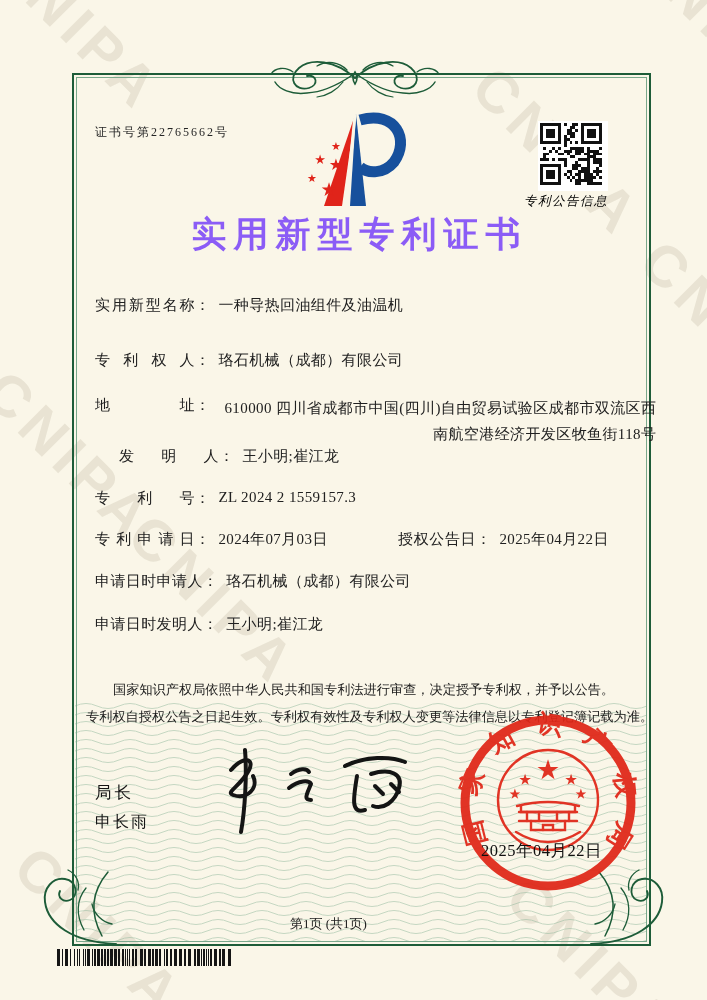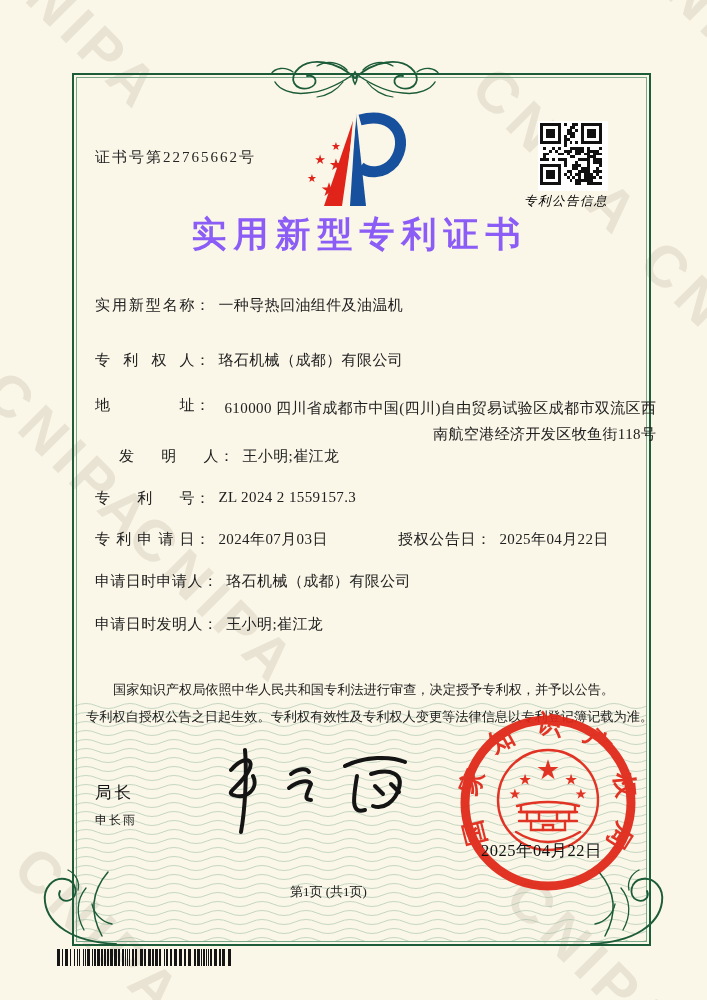--- a/index.html
+++ b/index.html
@@ -16,21 +16,21 @@
   
   #frame{position:absolute;left:72px;top:73px;width:575px;height:869px;
          border:2.4px solid var(--green,#1d5c38);}
   #frame-inner{position:absolute;left:2px;top:2px;right:2px;bottom:2px;
          border:1px solid #79a88b;}
 
   
   .orn path{fill:none;stroke:var(--green,#1d5c38);stroke-linecap:round;}
 
   
-  #cert-no{left:95px;top:124px;font-size:15px;letter-spacing:2px;color:#252525;margin-top:24px;}
+  #cert-no{left:95px;top:124px;font-size:12px;letter-spacing:2px;color:#252525;}
   #title{left:72px;top:211px;width:575px;text-align:center;font-size:35px;font-weight:bold;
          letter-spacing:7px;color:#8b5cf6;}
   #qr-wrap{left:538px;top:121px;width:66px;height:66px;background:#fff;padding:2px;}
   #qr-caption{left:524px;top:193px;width:100px;font-size:12.5px;letter-spacing:1.5px;
          color:#000000;font-style:italic;}
 
   .frow{position:absolute;left:95px;font-size:15px;letter-spacing:.4px;white-space:nowrap;}
   .flabel{display:inline-block;width:100px;text-align:justify;text-align-last:justify;
           vertical-align:top;}
   .flabel.wide{width:auto;text-align-last:auto;}
@@ -43,33 +43,33 @@
   #row-gno{top:489px;left:398px;} #row-gdate{top:530px;left:398px;}
   #row-gno .flabel,#row-gdate .flabel{width:78px;}
 
   .notice{left:86px;width:560px;font-size:13.2px;line-height:2.05;color:#1b1b1b;
           white-space:nowrap;}
   #notice1{top:676px;margin-left:0;padding-left:27px;}
   #notice2{top:703px;}
 
   #signer-title{left:95px;top:782px;font-size:16.5px;font-family:"Liberation Sans","DejaVu Sans",sans-serif;
           font-weight:500;letter-spacing:3px;color:#151515;}
-  #signer-name{left:95px;top:812px;font-size:12px;font-family:"Liberation Sans","DejaVu Sans",sans-serif;
+  #signer-name{left:95px;top:812px;font-size:16px;font-family:"Liberation Sans","DejaVu Sans",sans-serif;
           font-weight:500;letter-spacing:2px;color:#151515;}
   #signature{left:195px;top:740px;}
   #signature path{fill:none;stroke:#141414;stroke-width:4;stroke-linecap:round;stroke-linejoin:round;}
 
   #seal{left:453px;top:708px;opacity:.93;}
   #seal .ring{fill:none;stroke:var(--seal_red,#e02617);}
   #seal text{fill:var(--seal_red,#e02617);font-family:"Liberation Serif","DejaVu Serif",serif;font-weight:bold;}
   #seal .emb{fill:none;stroke:var(--seal_red,#e02617);stroke-width:2.4;stroke-linecap:round;}
   .sealstar{fill:var(--seal_red,#e02617);font-family:"DejaVu Sans",sans-serif;}
   #seal-date{left:481px;top:840px;font-size:16.5px;color:#101010;letter-spacing:.5px;z-index:5;}
 
-  #footer-page{left:72px;top:883px;width:513px;text-align:center;font-size:13px;color:#222;}
+  #footer-page{left:72px;top:915px;width:513px;text-align:center;font-size:13px;color:#222;}
   #barcode{left:57px;top:949px;}
   .lstar{fill:var(--red,#e0241a);font-family:"DejaVu Sans",sans-serif;}
 </style>
 </head>
 <body>
 
 <div id="page">
 
   <div class="wm" style="left:-28px;top:-8px">CNIPA</div>
   <div class="wm" style="left:612px;top:-14px">CNIPA</div>

